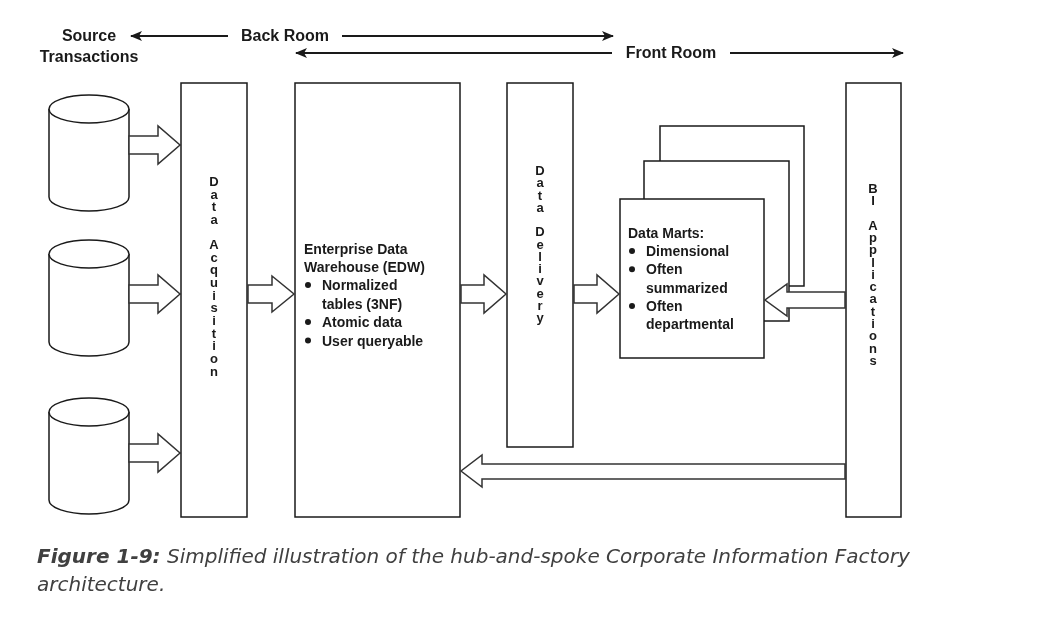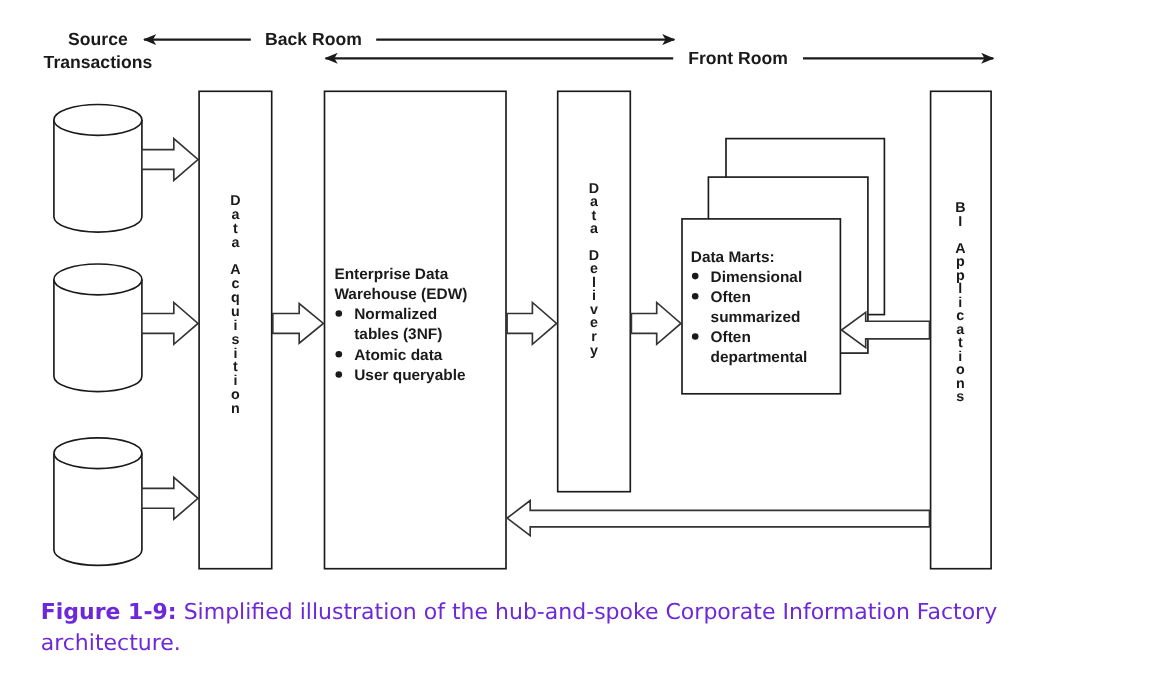--- a/index.html
+++ b/index.html
@@ -4,21 +4,21 @@
 <style>
   html, body { margin: 0; padding: 0; background: #ffffff; }
   body { width: 1045px; height: 620px; position: relative; overflow: hidden; }
   #diagram { position: absolute; left: 0; top: 0; }
   .lbl { font-family: "Liberation Sans", sans-serif; font-weight: bold; fill: #1a1a1a; }
   .hdr { font-size: 16px; }
   .body { font-size: 14px; }
   .vert { font-size: 13px; }
   .caption {
     position: absolute; left: 37px; top: 542px; width: 960px;
-    font-family: "DejaVu Sans", sans-serif; font-size: 20px; line-height: 28px; color: #6d28d9;
+    font-family: "DejaVu Sans", sans-serif; font-size: 20px; line-height: 28px; color: #404040; font-style: italic;
   }
   .caption b { font-weight: bold; }
 </style>
 </head>
 <body>
 
 <svg id="diagram" width="1045" height="540" viewBox="0 0 1045 540" xmlns="http://www.w3.org/2000/svg">
   <defs>
     <marker id="ah" markerWidth="12" markerHeight="10" refX="11" refY="5" orient="auto" markerUnits="userSpaceOnUse">
       <path d="M0,0 L12,5 L0,10 L3,5 Z" fill="#1a1a1a"></path>

